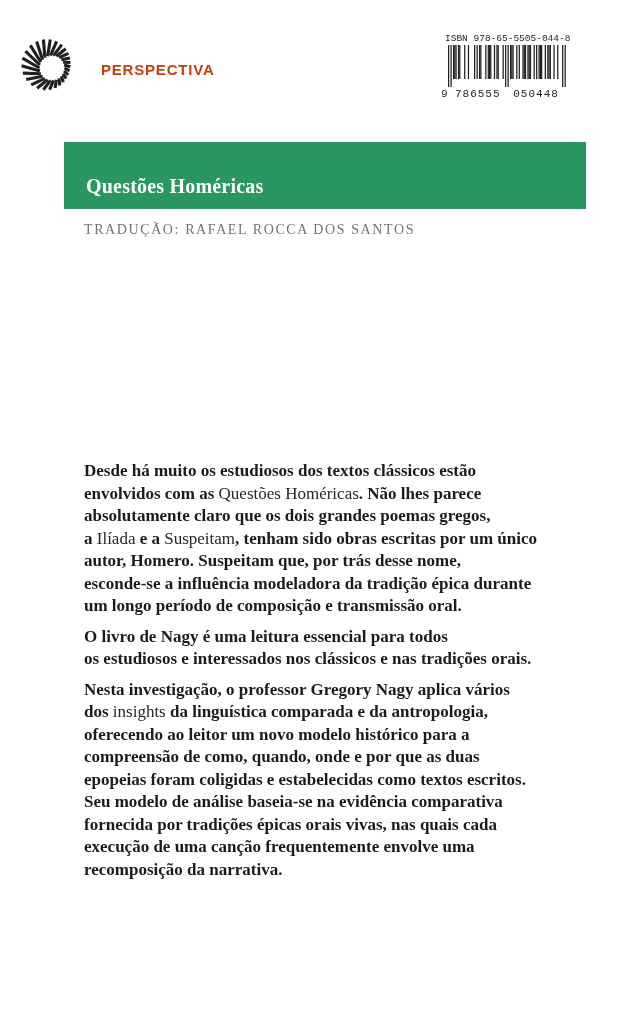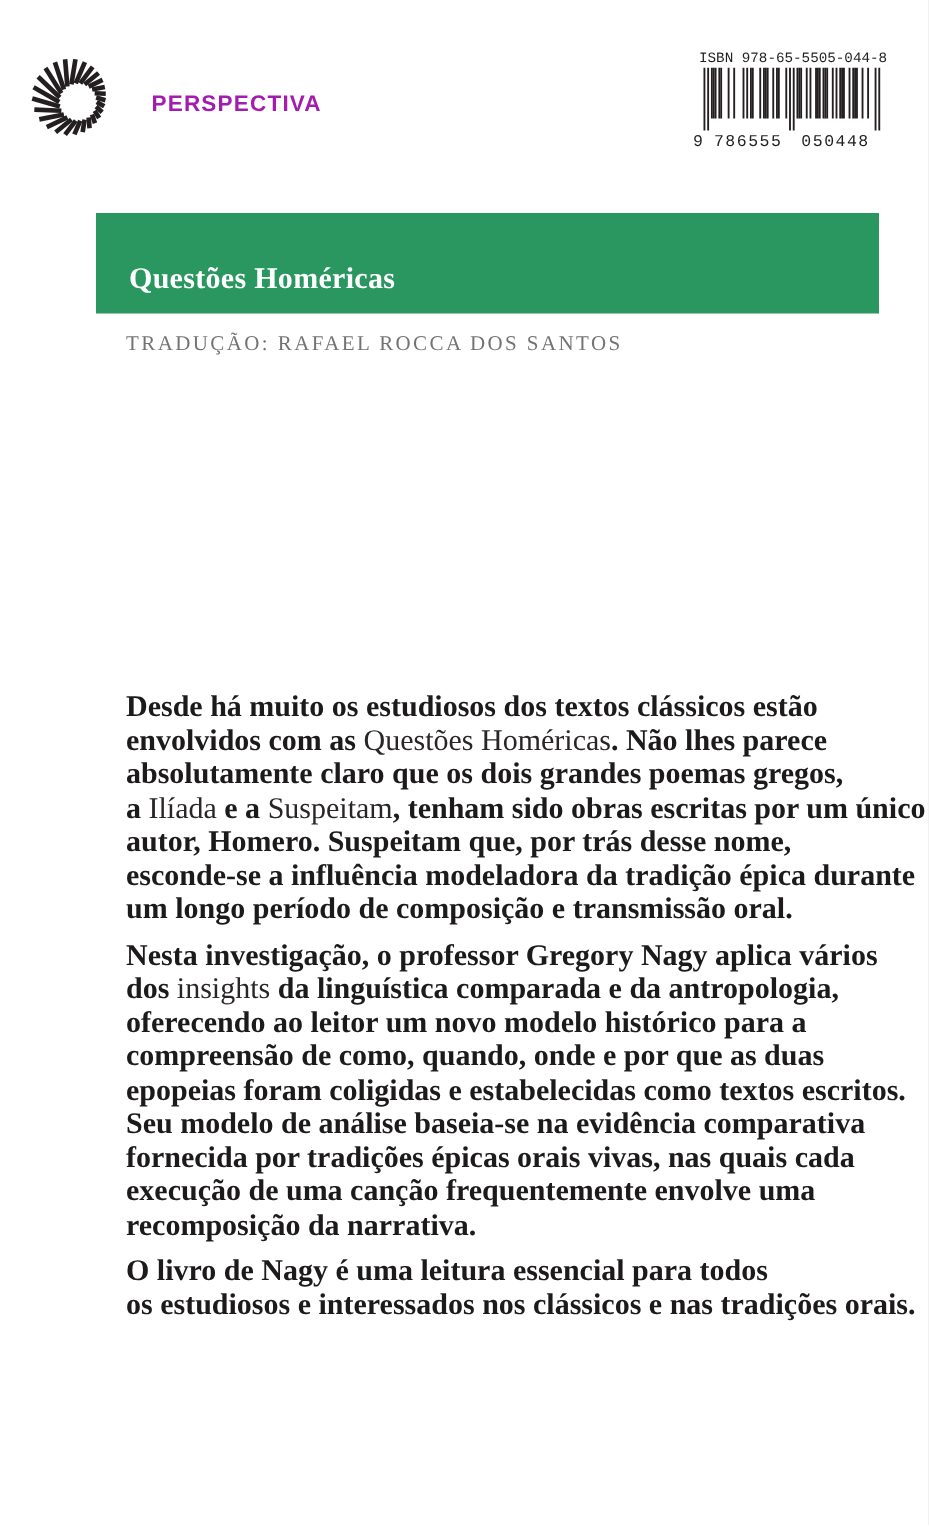--- a/index.html
+++ b/index.html
@@ -13,25 +13,25 @@
   }
   
   .brand{
     position:absolute;left:12px;top:26px;
     display:flex;align-items:center;
   }
   .brand svg{display:block;}
   .publisher-name{
     font-family:"Liberation Sans", sans-serif;
     font-weight:bold;font-size:15px;letter-spacing:0.8px;
-    color:#a21caf;margin-left:7px;margin-top:2px;
+    color:#c2410c;margin-left:7px;margin-top:2px;
   }
   
   .barcode-block{
-    position:absolute;left:458px;top:33px;width:132px;
+    position:absolute;left:437px;top:33px;width:132px;
     text-align:center;
   }
   .isbn-label{
     font-family:"Liberation Mono", monospace;
     font-size:9.5px;letter-spacing:0px;
     white-space:nowrap;color:#231f20;
     padding-left:8px;margin-bottom:1px;
   }
   
   .banner{
@@ -45,21 +45,21 @@
   }
   
   .translation{
     position:absolute;left:84px;top:222px;
     font-size:14px;letter-spacing:1.6px;
     color:#737373;white-space:nowrap;
   }
   
   .synopsis{
     position:absolute;left:84px;top:460px;width:525px;
-    font-size:20px;line-height:22.5px;color:#1c1a1b;
+    font-size:17px;line-height:22.5px;color:#1c1a1b;
   }
   .synopsis p{margin:0 0 8px 0;white-space:pre;}
   .synopsis .b{font-weight:bold;}
   .synopsis .r{font-weight:normal;color:#2a2627;}
 </style>
 </head>
 <body>
 
 <div class="page">
 
@@ -158,26 +158,26 @@
   <div class="translation">TRADUÇÃO: RAFAEL ROCCA DOS SANTOS</div>
 
   <div class="synopsis" id="synopsis">
       <p><span class="b">Desde há muito os estudiosos dos textos clássicos estão
 envolvidos com as </span><span class="r">Questões Homéricas</span><span class="b">. Não lhes parece
 absolutamente claro que os dois grandes poemas gregos,
 a </span><span class="r">Ilíada</span><span class="b"> e a </span><span class="r">Suspeitam</span><span class="b">, tenham sido obras escritas por um único
 autor, Homero. Suspeitam que, por trás desse nome,
 esconde-se a influência modeladora da tradição épica durante
 um longo período de composição e transmissão oral.</span></p>
+      <p><span class="b">O livro de Nagy é uma leitura essencial para todos
+os estudiosos e interessados nos clássicos e nas tradições orais.</span></p>
       <p><span class="b">Nesta investigação, o professor Gregory Nagy aplica vários
 dos </span><span class="r">insights</span><span class="b"> da linguística comparada e da antropologia,
 oferecendo ao leitor um novo modelo histórico para a
 compreensão de como, quando, onde e por que as duas
 epopeias foram coligidas e estabelecidas como textos escritos.
 Seu modelo de análise baseia-se na evidência comparativa
 fornecida por tradições épicas orais vivas, nas quais cada
 execução de uma canção frequentemente envolve uma
 recomposição da narrativa.</span></p>
-      <p><span class="b">O livro de Nagy é uma leitura essencial para todos
-os estudiosos e interessados nos clássicos e nas tradições orais.</span></p>
     </div>
 
 </div>
 
 </body></html>

